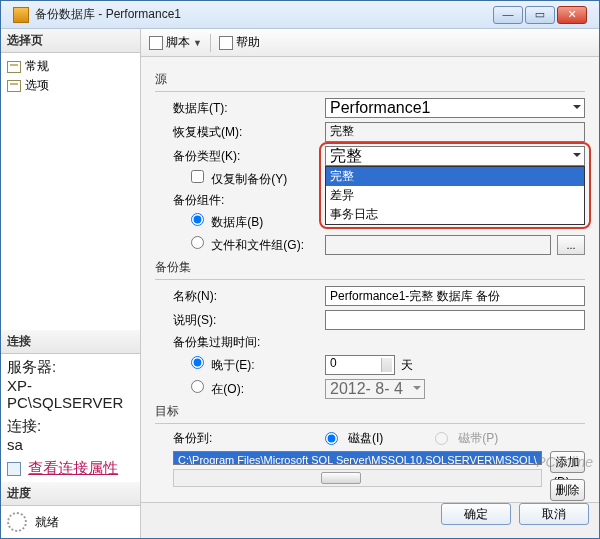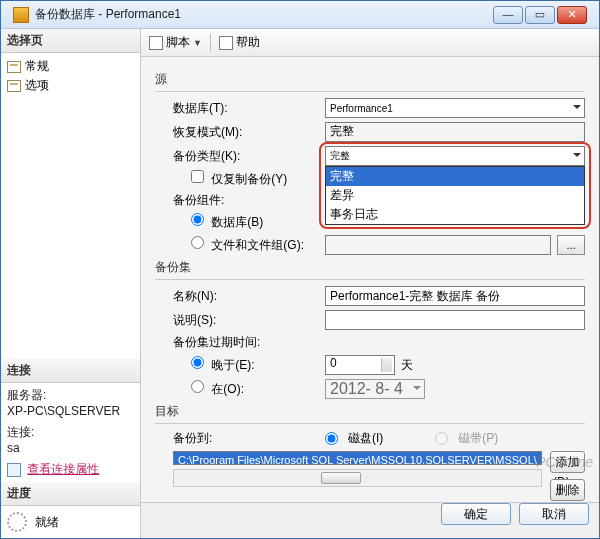--- a/index.html
+++ b/index.html
@@ -11,39 +11,39 @@
 .winbtns { display:flex; gap:2px; }
 .winbtn { width:30px; height:18px; border:1px solid #6a8cb6; border-radius:3px; background:linear-gradient(#e9f2fc,#c3d8f0); font-size:11px; line-height:14px; text-align:center; color:#2b3e55; cursor:default; }
 .winbtn.close { background: linear-gradient(#f19d8e,#d4432d); border-color:#a12e1d; color:#fff; }
 .body { flex:1; display:flex; min-height:0; }
 .leftcol { width:140px; border-right:1px solid #c8c8c8; background:#fff; display:flex; flex-direction:column; }
 .panehdr { background:linear-gradient(#f7f7f7,#e8e8e8); border-bottom:1px solid #c8c8c8; font-size:12px; font-weight:bold; padding:3px 6px; color:#333; }
 .navlist { padding:4px 6px; font-size:12px; }
 .navitem { display:flex; align-items:center; gap:4px; padding:1px 0; cursor:default; }
 .fileico { width:14px; height:12px; background:#fff; border:1px solid #9a8b50; position:relative; }
 .fileico::before{content:"";position:absolute;left:2px;top:2px;right:2px;border-top:2px solid #c5b77a;}
-.conn { padding:4px 6px; font-size:12px; color:#222; }
+.conn { padding:4px 6px; font-size:15px; color:#222; }
 .conn a { color:#be185d; text-decoration:underline; }
 .connico { display:inline-block; width:14px; height:14px; border:1px solid #6a8cb6; background:#eaf2fb; vertical-align:middle; margin-right:3px; }
 .progress { padding:6px; font-size:12px; display:flex; align-items:center; gap:8px; }
 .spinner { width:20px; height:20px; border:2px dotted #9a9a9a; border-radius:50%; }
 .rightcol { flex:1; background:#f4f4f4; display:flex; flex-direction:column; min-width:0; }
 .toolbar { height:28px; border-bottom:1px solid #c8c8c8; display:flex; align-items:center; padding:0 8px; gap:8px; font-size:12px; background:linear-gradient(#fdfdfd,#ececec); }
 .tb-btn { display:flex; align-items:center; gap:3px; cursor:default; }
 .tb-ico { width:14px; height:14px; border:1px solid #7a7a7a; background:#fff; }
 .tb-drop { font-size:9px; color:#444; }
 .tb-sep { width:1px; height:18px; background:#c0c0c0; }
 .form { flex:1; padding:10px 14px 6px 14px; overflow:hidden; font-size:12px; position:relative; }
 .section-label { color:#333; margin-top:4px; }
 .section-line { border:none; border-top:1px solid #c8c8c8; margin:3px 0 6px 0; }
 .row { display:flex; align-items:center; margin:4px 0; }
 .lbl { width:170px; padding-left:18px; }
 .lbl2 { width:170px; padding-left:36px; }
 .ctrl { flex:1; display:flex; align-items:center; gap:6px; }
-.combo { flex:1; height:20px; border:1px solid #7a7a7a; background:#fff; display:flex; align-items:center; padding:0 16px 0 4px; position:relative; font-size:10px; }
+.combo { flex:1; height:20px; border:1px solid #7a7a7a; background:#fff; display:flex; align-items:center; padding:0 16px 0 4px; position:relative; font-size:16px; }
 .combo::after { content:""; position:absolute; right:3px; top:6px; border:4px solid transparent; border-top-color:#333; }
 .txt { flex:1; height:20px; border:1px solid #7a7a7a; background:#fff; padding:0 4px; font-size:12px; }
 .txt.ro { background:#f4f4f4; }
 .chk, .rdo { margin:0 4px 0 0; }
 .smallbtn { width:28px; height:20px; border:1px solid #8a8a8a; background:linear-gradient(#fdfdfd,#e4e4e4); font-size:11px; text-align:center; line-height:18px; }
 .spin { width:70px; height:20px; border:1px solid #7a7a7a; background:#fff; padding:0 14px 0 4px; position:relative; font-size:12px; }
 .spin::after{content:"";position:absolute;right:2px;top:2px;width:10px;height:14px;background:linear-gradient(#eee,#ddd);border-left:1px solid #bbb;}
 .date { width:100px; height:20px; border:1px solid #9a9a9a; background:#f4f4f4; padding:0 14px 0 4px; position:relative; font-size:16px; color:#6a6a6a; }
 .date::after{content:"";position:absolute;right:3px;top:6px;border:4px solid transparent;border-top-color:#888;}
 .redbox { position:absolute; border:2px solid #d23a2a; border-radius:8px; pointer-events:none; }

